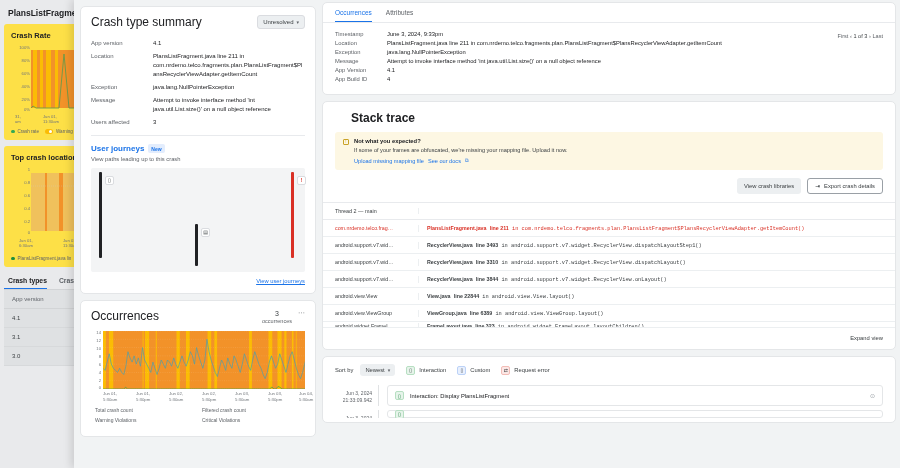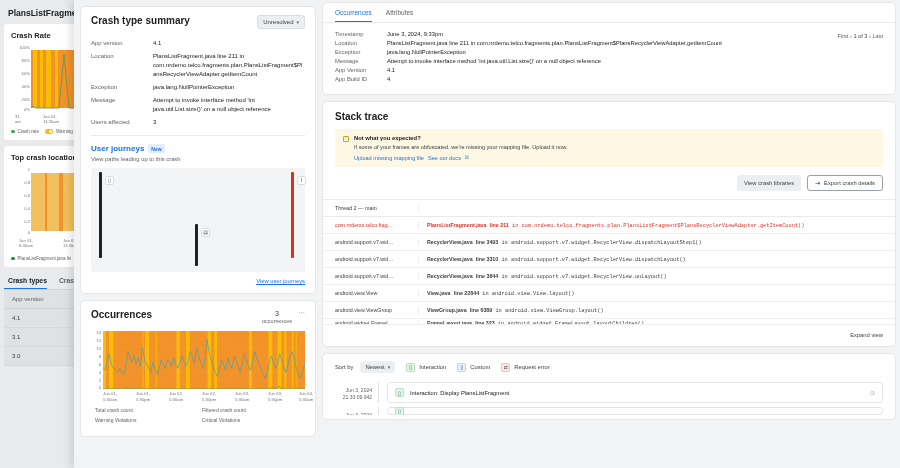--- a/index.html
+++ b/index.html
@@ -17,21 +17,21 @@
   .sidebar {
     position:absolute; left:0; top:0; width:86px; height:468px;
     background:#e9eaec;
     overflow:hidden;
   }
   .sb-title {
     font-size:8.5px; font-weight:bold; color:#202124;
     padding:8px 6px 6px 8px; white-space:nowrap;
   }
   .sb-card {
-    background:#ffffff; margin:0 0 6px 4px; width:86px;
+    background:#fde047; margin:0 0 6px 4px; width:86px;
     padding:7px 6px 6px 7px; border-radius:3px;
   }
   .sb-card h3 { font-size:7.5px; font-weight:bold; color:#202124; margin-bottom:6px; white-space:nowrap;}
   .mini-chart { position:relative; height:78px; }
   .mc-axis { position:absolute; left:0; top:0; width:20px; height:66px; }
   .mc-axis div { font-size:4.2px; color:#70757a; line-height:1; position:absolute; right:1px;}
   .mc-plot { position:absolute; left:20px; top:0; right:-14px; height:66px; overflow:hidden;}
   .mc-xlabels { position:absolute; left:20px; top:68px; right:-14px; height:10px;}
   .mc-xlabels span { position:absolute; font-size:4.2px; color:#70757a; line-height:1.25; white-space:nowrap;}
   .legend-row { display:flex; align-items:center; gap:3px; margin-top:5px; white-space:nowrap; overflow:hidden;}
@@ -55,21 +55,21 @@
   }
   .ov-inner { display:flex; height:468px; }
 
   
   .mid-col { width:246px; flex:none; padding:6px 4px 0 6px; overflow:hidden;}
   .card {
     background:#fff; border-radius:5px; padding:8px 10px 9px 10px; margin-bottom:6px;
     border:1px solid #e4e6e8;
   }
   .card-head { display:flex; align-items:flex-start; justify-content:space-between; }
-  .card-title { font-size:10px; font-weight:bold; color:#202124;}
+  .card-title { font-size:12px; font-weight:normal; color:#202124;}
   .status-btn {
     font-size:6px; color:#3c4043; background:#eceff1; border:1px solid #dadce0;
     border-radius:3px; padding:3px 5px; display:flex; align-items:center; gap:3px;
     white-space:nowrap;
   }
   .caret { font-size:5px; color:#5f6368; line-height:1;}
 
   .kv { margin-top:10px; }
   .kv-row { display:flex; margin-bottom:4px; }
   .kv-k { width:62px; flex:none; font-size:6px; color:#5f6368; line-height:1.5;}
@@ -114,21 +114,21 @@
   .tab.active { color:#1a73e8; border-bottom:1.5px solid #1a73e8;}
 
   .occ-detail { padding:8px 12px 9px 12px; position:relative;}
   .od-row { display:flex; margin-bottom:3px;}
   .od-k { width:52px; flex:none; font-size:5.8px; color:#5f6368;}
   .od-v { font-size:5.8px; color:#202124;}
   .pager { position:absolute; right:12px; top:10px; font-size:5.6px; color:#5f6368; white-space:nowrap;}
   .pager b { font-weight:normal; color:#3c4043;}
 
   .sect { padding:9px 12px 0 12px;}
-  .sect-title { font-size:10px; font-weight:bold; color:#202124;}
+  .sect-title { font-size:12px; font-weight:bold; color:#202124;margin-left:16px;}
 
   .notice {
     background:#fdf7e3; border-radius:3px; margin:7px 0 0 0; padding:6px 8px;
     display:flex; gap:5px;
   }
   .notice-ic { width:6px;height:6px;border:0.8px solid #c9a227; border-radius:1px; color:#c9a227;
     font-size:4.5px; display:flex;align-items:center;justify-content:center; flex:none; margin-top:0.5px;}
   .notice b { font-size:5.8px; color:#202124; display:block;}
   .notice p { font-size:5.6px; color:#3c4043; margin-top:3px;}
   .notice .links { margin-top:4px; display:flex; align-items:center; gap:4px;}

